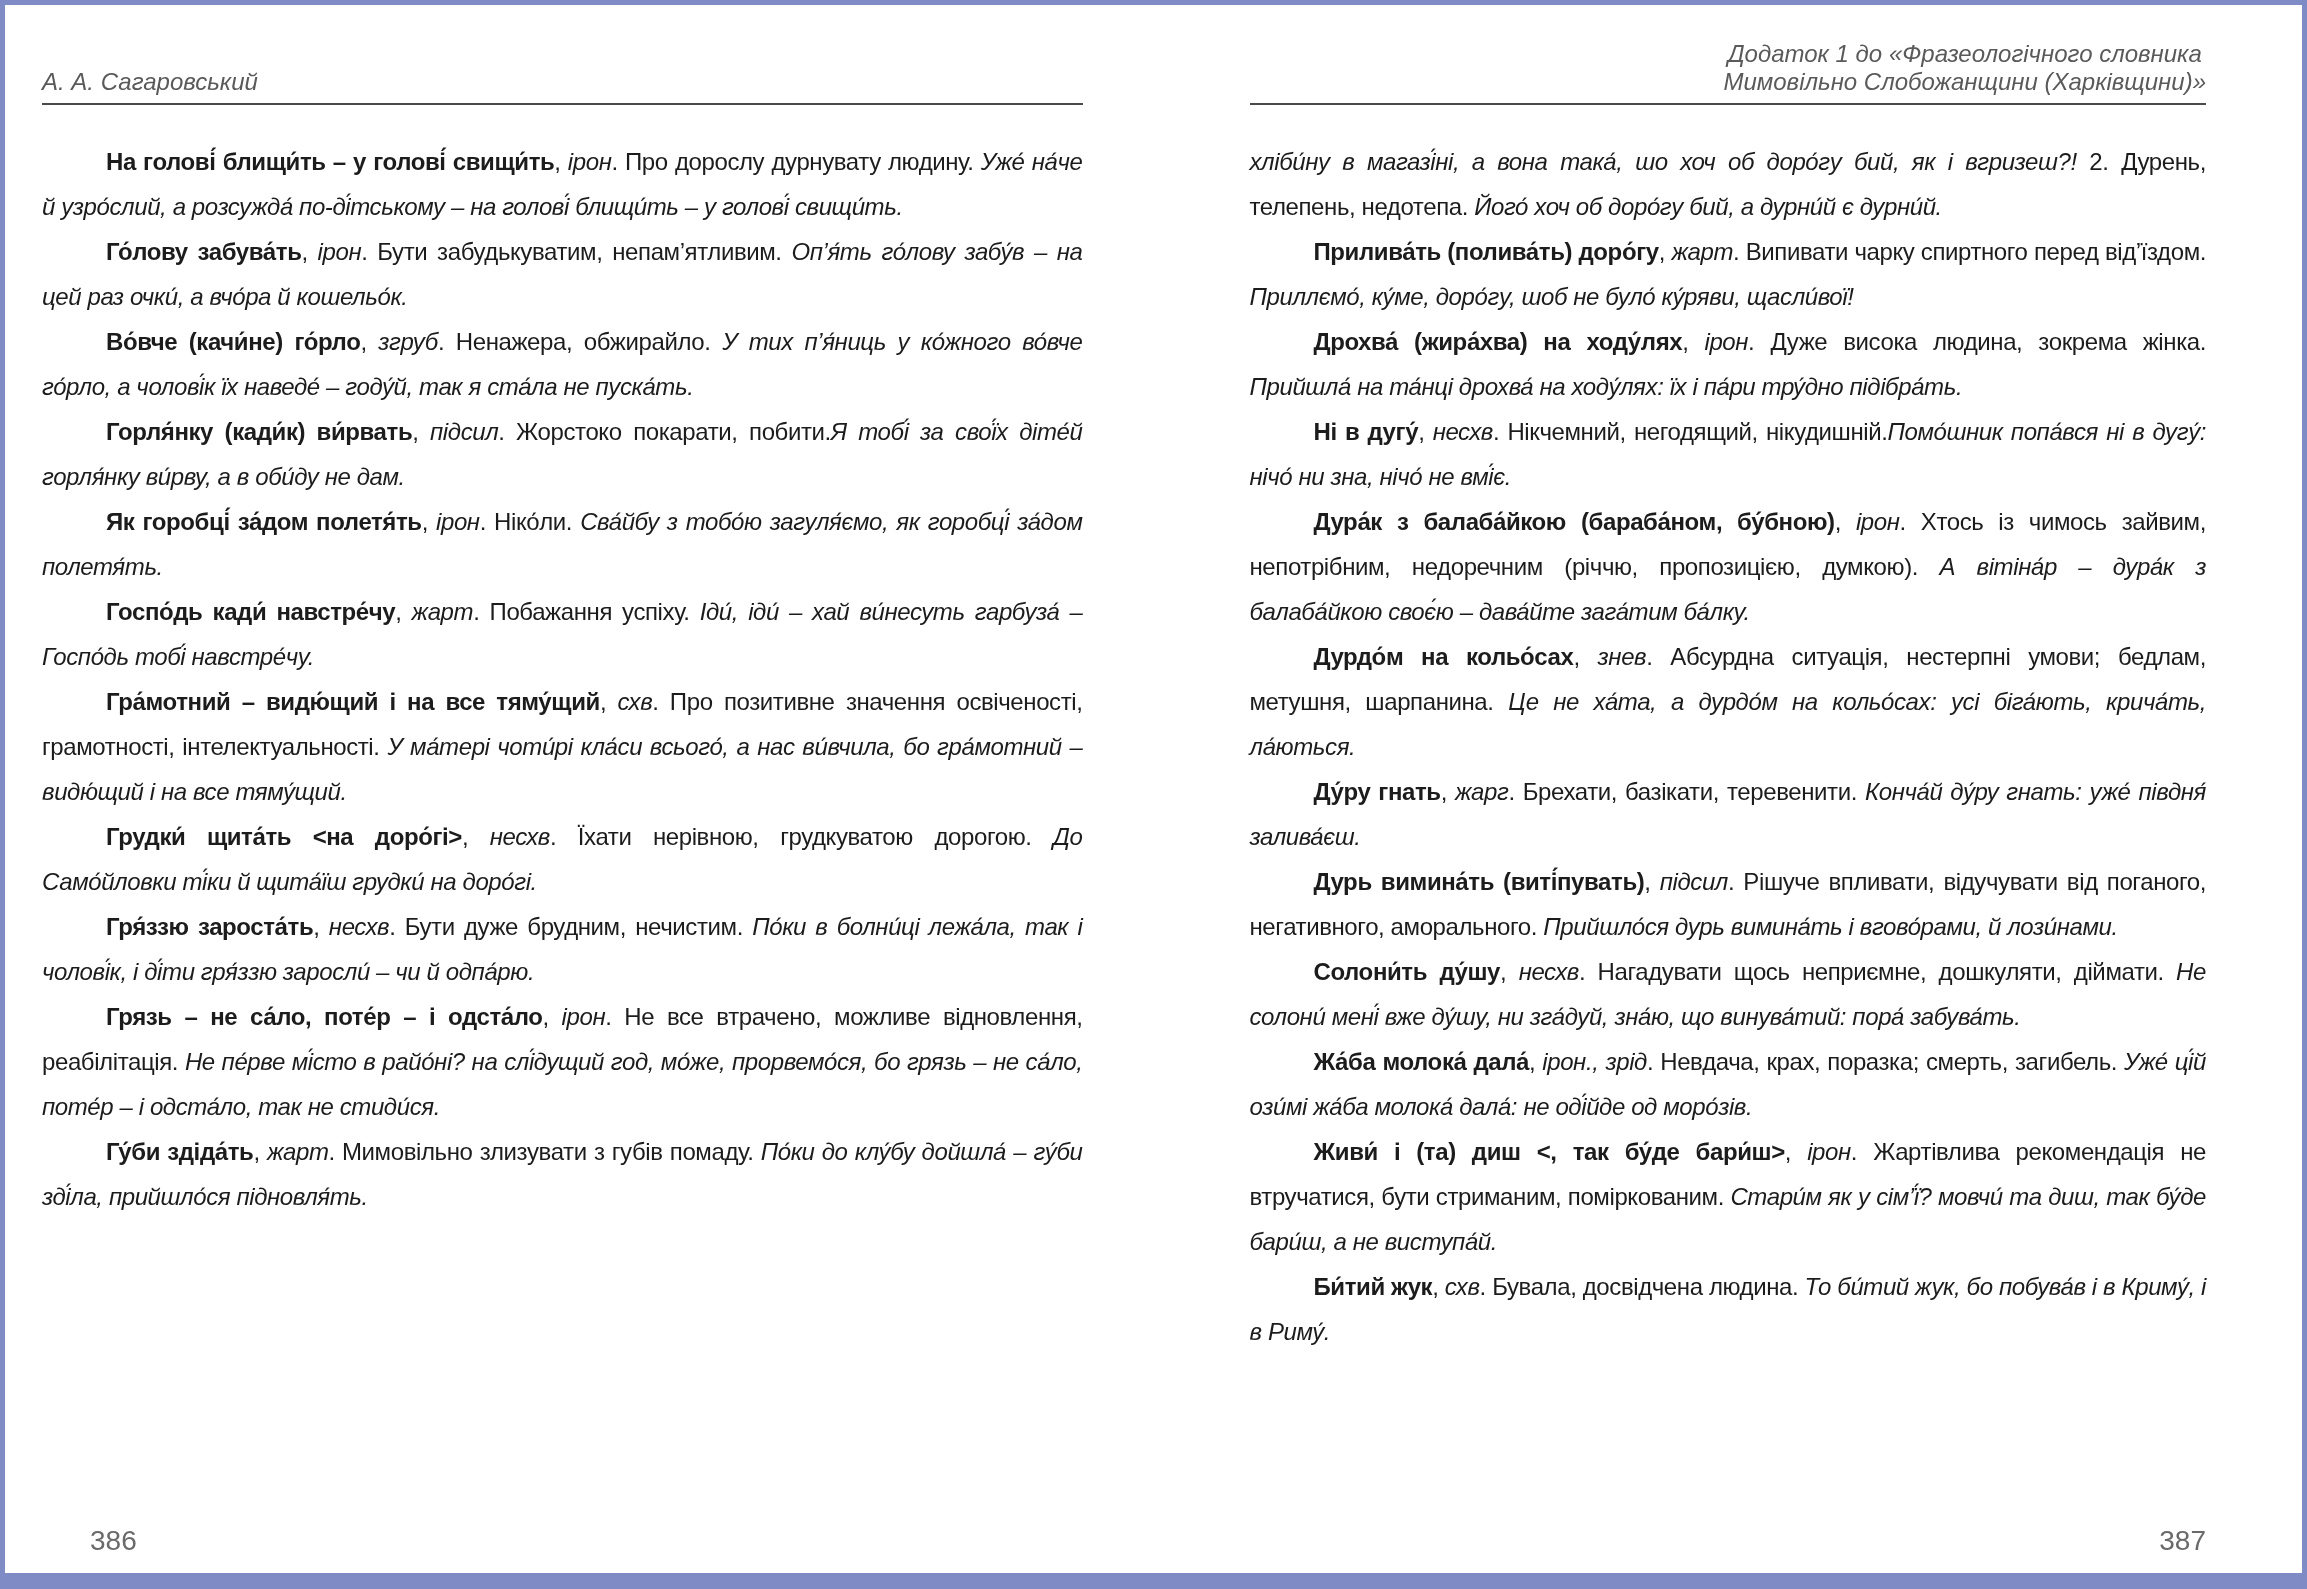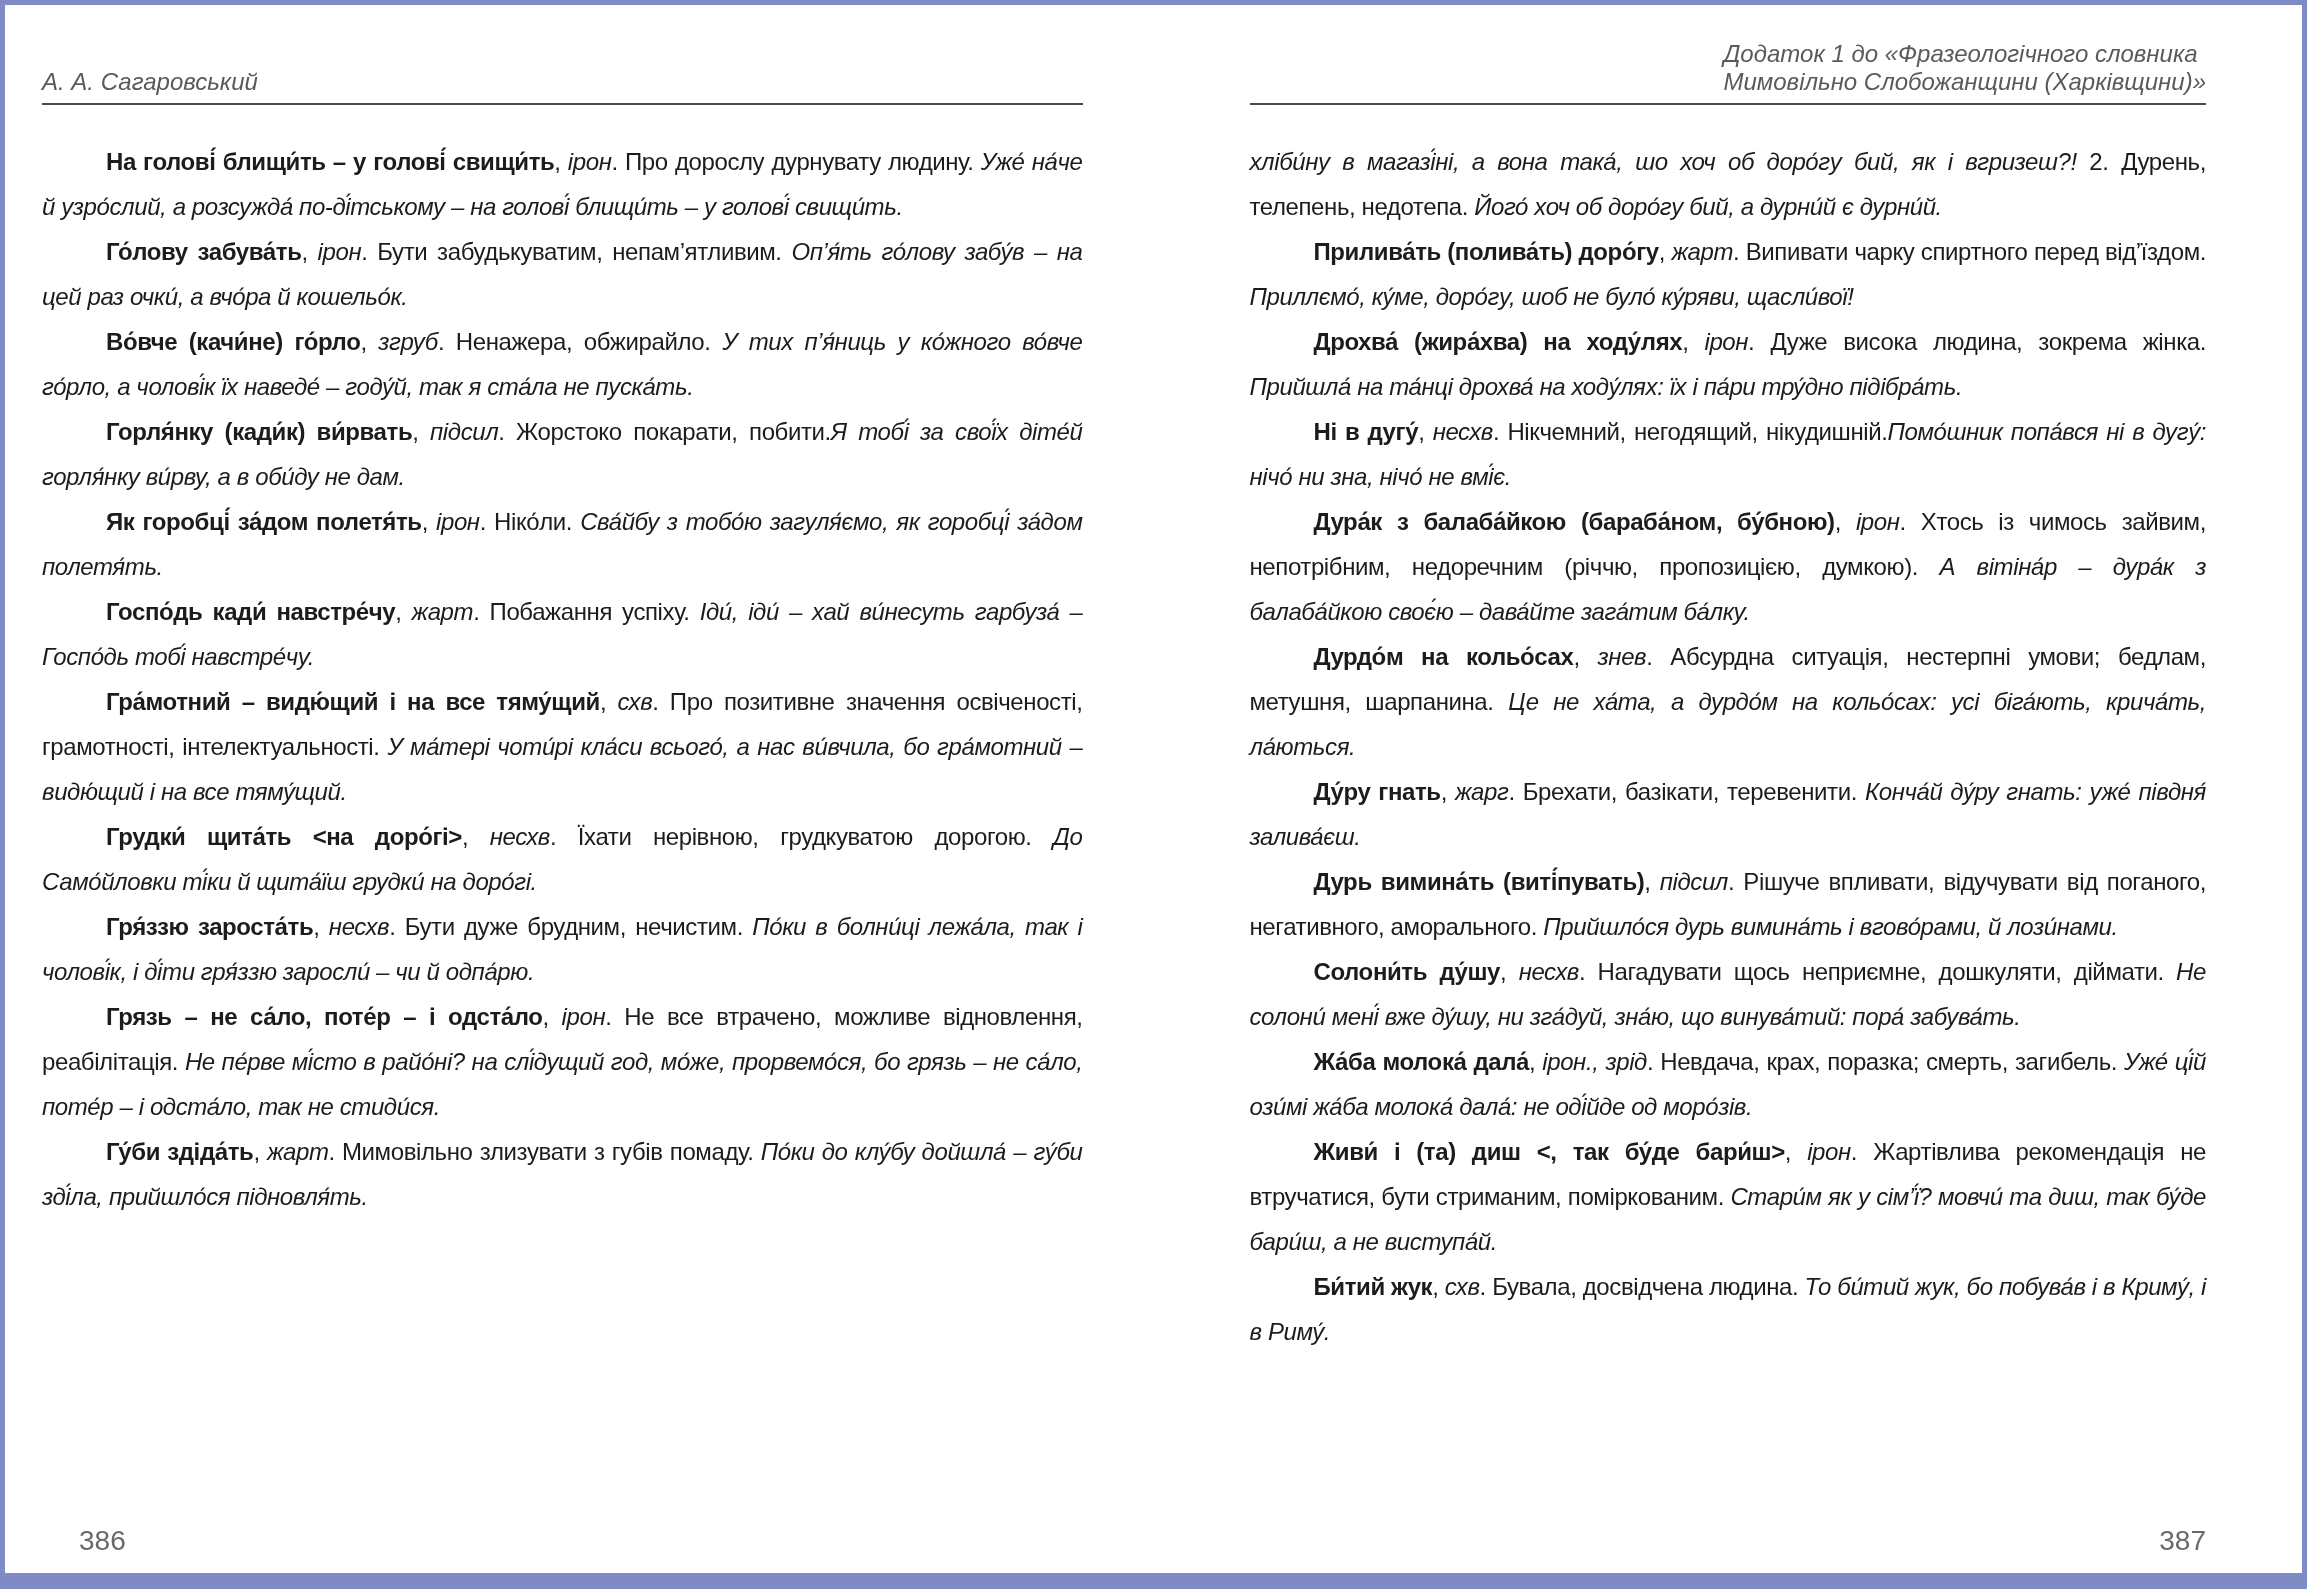--- a/index.html
+++ b/index.html
@@ -35,42 +35,42 @@
     height:68px;
     border-bottom:2.8px solid #4a4a4a;
     display:flex;
     align-items:flex-end;
     padding-bottom:7px;
     font-style:italic;
     font-size:24px;
     line-height:28px;
     color:#5a5a5a;
   }
-  .page-header.right-align{ justify-content:flex-end; text-align:left; }
+  .page-header.right-align{ justify-content:flex-end; text-align:center; }
   .page-body{
     margin-top:34px;
     font-size:24px;
     line-height:45px;
     letter-spacing:-0.4px;
     text-align:justify;
   }
   .page-body p{
     margin:0;
     text-indent:64px;
   }
   .page-body p.noindent{ text-indent:0; }
   .run-b{ font-weight:700; }
   .run-i{ font-style:italic; }
   .pagenum{
     position:absolute;
     bottom:33px;
     font-size:28px;
     color:#6a6a6a;
   }
-  .pagenum.pn-left{ left:79px; }
+  .pagenum.pn-left{ left:90px; }
   .pagenum.pn-right{ right:101px; }
 </style>
 </head>
 <body>
 
 <div class="spread">
 
   <div class="page left">
     <div class="page-header">
       <span>А. А. Сагаровський</span>

